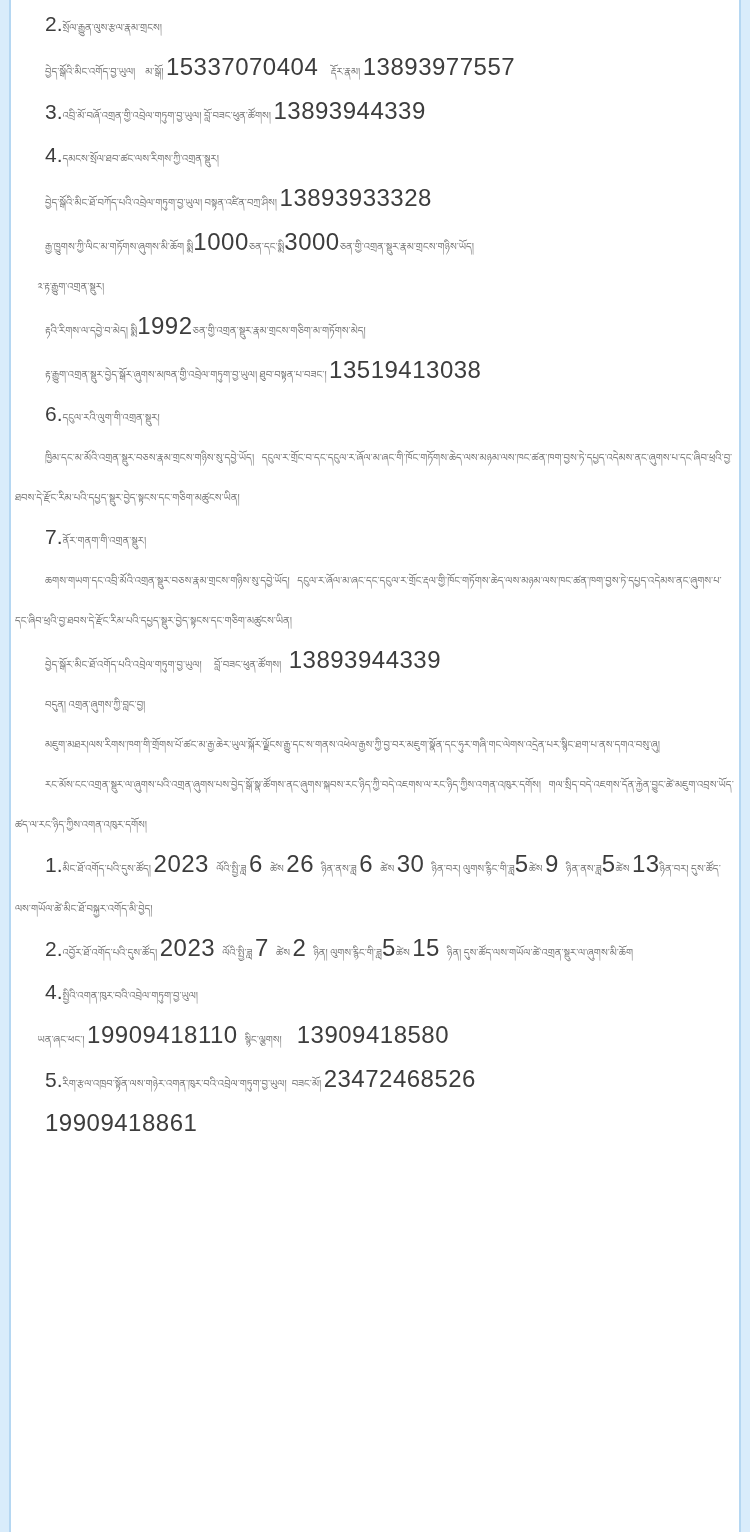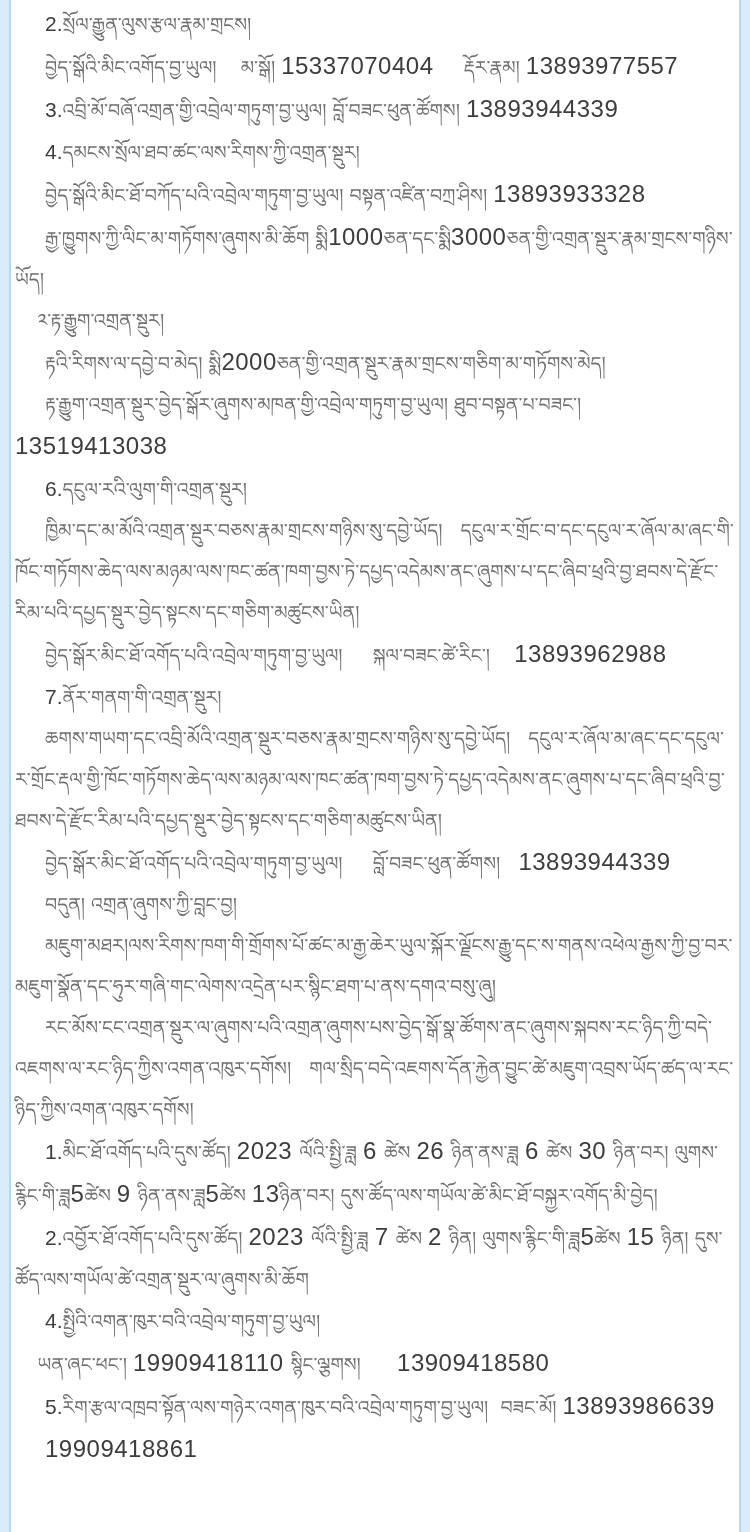--- a/index.html
+++ b/index.html
@@ -32,22 +32,23 @@
   .para {
     margin: 0;
     font-size: 15px;
     line-height: 39px;
     color: #6f6f6f;
     text-indent: 2em;
     word-break: break-word;
   }
   .para.indent-15 { text-indent: 1.5em; }
   .run-tib {
-    font-size: 19px;
+    font-size: 10px;
     color: #6f6f6f;
+    font-family: Liberation Serif, serif;
   }
   .run-num {
     font-size: 24px;
     color: #3d3d3d;
     font-family: "Liberation Sans", "DejaVu Sans", sans-serif;
     letter-spacing: 0.5px;
   }
   .run-sec {
     font-size: 21px;
     color: #3d3d3d;
@@ -61,30 +62,29 @@
 <div class="edge-strip right"></div>
 
 <main class="doc">
     <p class="para"><span class="run-sec">2.</span><span class="run-tib">སྲོལ་རྒྱུན་ལུས་རྩལ་རྣམ་གྲངས།</span></p>
     <p class="para"><span class="run-tib">བྱེད་སྒོའི་མིང་འགོད་བྱ་ཡུལ།&nbsp;&nbsp;&nbsp;&nbsp;མ་སྒོ། </span><span class="run-num">15337070404</span><span class="run-tib">&nbsp;&nbsp;&nbsp;&nbsp;&nbsp;རྡོར་རྣམ། </span><span class="run-num">13893977557</span></p>
     <p class="para"><span class="run-sec">3.</span><span class="run-tib">འབྲི་མོ་བཞོ་འགྲན་གྱི་འབྲེལ་གཏུག་བྱ་ཡུལ།  བློ་བཟང་ཕུན་ཚོགས། </span><span class="run-num">13893944339</span></p>
     <p class="para"><span class="run-sec">4.</span><span class="run-tib">དམངས་སྲོལ་ཐབ་ཚང་ལས་རིགས་ཀྱི་འགྲན་སྡུར།</span></p>
     <p class="para"><span class="run-tib">བྱེད་སྒོའི་མིང་ཐོ་བཀོད་པའི་འབྲེལ་གཏུག་བྱ་ཡུལ།  བསྟན་འཛིན་བཀྲ་ཤིས། </span><span class="run-num">13893933328</span></p>
     <p class="para"><span class="run-tib">རྒྱ་ཁྱུགས་ཀྱི་ལིང་མ་གཏོགས་ཞུགས་མི་ཆོག  སྨི</span><span class="run-num">1000</span><span class="run-tib">ཅན་དང་སྨི</span><span class="run-num">3000</span><span class="run-tib">ཅན་གྱི་འགྲན་སྡུར་རྣམ་གྲངས་གཉིས་ཡོད།</span></p>
     <p class="para indent-15"><span class="run-tib">༢་རྟ་རྒྱུག་འགྲན་སྡུར།</span></p>
-    <p class="para"><span class="run-tib">རྟའི་རིགས་ལ་དབྱེ་བ་མེད།  སྨི</span><span class="run-num">2000</span><span class="run-tib">ཅན་གྱི་འགྲན་སྡུར་རྣམ་གྲངས་གཅིག་མ་གཏོགས་མེད།</span></p>
+    <p class="para"><span class="run-tib">རྟའི་རིགས་ལ་དབྱེ་བ་མེད།  སྨི</span><span class="run-num">1992</span><span class="run-tib">ཅན་གྱི་འགྲན་སྡུར་རྣམ་གྲངས་གཅིག་མ་གཏོགས་མེད།</span></p>
     <p class="para"><span class="run-tib">རྟ་རྒྱུག་འགྲན་སྡུར་བྱེད་སྒོར་ཞུགས་མཁན་གྱི་འབྲེལ་གཏུག་བྱ་ཡུལ།  ཐུབ་བསྟན་པ་བཟང་། </span><span class="run-num">13519413038</span></p>
     <p class="para"><span class="run-sec">6.</span><span class="run-tib">དངུལ་རའི་ལུག་གི་འགྲན་སྡུར།</span></p>
     <p class="para"><span class="run-tib">ཁྱིམ་དང་མ་མོའི་འགྲན་སྡུར་བཅས་རྣམ་གྲངས་གཉིས་སུ་དབྱེ་ཡོད།&nbsp;&nbsp;&nbsp;དངུལ་ར་གྲོང་བ་དང་དངུལ་ར་ཞོལ་མ་ཞང་གི་ཁོང་གཏོགས་ཆེད་ལས་མཉམ་ལས་ཁང་ཚན་ཁག་བྱས་ཏེ་དཔྱད་འདེམས་ནང་ཞུགས་པ་དང་ཞིབ་ཕྲའི་བྱ་ཐབས་དེ་རྫོང་རིམ་པའི་དཔྱད་སྡུར་བྱེད་སྟངས་དང་གཅིག་མཚུངས་ཡིན།</span></p>
-    <p class="para"><span class="run-tib">བྱེད་སྒོར་མིང་ཐོ་འགོད་པའི་འབྲེལ་གཏུག་བྱ་ཡུལ།&nbsp;&nbsp;&nbsp;&nbsp;&nbsp;སྐལ་བཟང་ཚེ་རིང་།&nbsp;&nbsp;&nbsp; </span><span class="run-num">13893962988</span></p>
     <p class="para"><span class="run-sec">7.</span><span class="run-tib">ནོར་གནག་གི་འགྲན་སྡུར།</span></p>
     <p class="para"><span class="run-tib">ཆགས་གཡག་དང་འབྲི་མོའི་འགྲན་སྡུར་བཅས་རྣམ་གྲངས་གཉིས་སུ་དབྱེ་ཡོད།&nbsp;&nbsp;&nbsp;དངུལ་ར་ཞོལ་མ་ཞང་དང་དངུལ་ར་གྲོང་རྡལ་གྱི་ཁོང་གཏོགས་ཆེད་ལས་མཉམ་ལས་ཁང་ཚན་ཁག་བྱས་ཏེ་དཔྱད་འདེམས་ནང་ཞུགས་པ་དང་ཞིབ་ཕྲའི་བྱ་ཐབས་དེ་རྫོང་རིམ་པའི་དཔྱད་སྡུར་བྱེད་སྟངས་དང་གཅིག་མཚུངས་ཡིན།</span></p>
     <p class="para"><span class="run-tib">བྱེད་སྒོར་མིང་ཐོ་འགོད་པའི་འབྲེལ་གཏུག་བྱ་ཡུལ།&nbsp;&nbsp;&nbsp;&nbsp;&nbsp;བློ་བཟང་ཕུན་ཚོགས།&nbsp;&nbsp; </span><span class="run-num">13893944339</span></p>
     <p class="para"><span class="run-tib">བདུན།  འགྲན་ཞུགས་ཀྱི་བླང་བྱ།</span></p>
     <p class="para"><span class="run-tib">མཇུག་མཐར།ལས་རིགས་ཁག་གི་གྲོགས་པོ་ཚང་མ་རྒྱ་ཆེར་ཡུལ་སྐོར་ལྗོངས་རྒྱུ་དང་ས་གནས་འཕེལ་རྒྱས་ཀྱི་བྱ་བར་མཇུག་སྣོན་དང་ཧུར་གཞི་གང་ལེགས་འདྲེན་པར་སྙིང་ཐག་པ་ནས་དགའ་བསུ་ཞུ།</span></p>
     <p class="para"><span class="run-tib">རང་མོས་ངང་འགྲན་སྡུར་ལ་ཞུགས་པའི་འགྲན་ཞུགས་པས་བྱེད་སྒོ་སྣ་ཚོགས་ནང་ཞུགས་སྐབས་རང་ཉིད་ཀྱི་བདེ་འཇགས་ལ་རང་ཉིད་ཀྱིས་འགན་འཁུར་དགོས།&nbsp;&nbsp;&nbsp;གལ་སྲིད་བདེ་འཇགས་དོན་རྐྱེན་བྱུང་ཚེ་མཇུག་འབྲས་ཡོད་ཚད་ལ་རང་ཉིད་ཀྱིས་འགན་འཁུར་དགོས།</span></p>
     <p class="para"><span class="run-sec">1.</span><span class="run-tib">མིང་ཐོ་འགོད་པའི་དུས་ཚོད། </span><span class="run-num">2023 </span><span class="run-tib">ལོའི་སྤྱི་ཟླ </span><span class="run-num">6 </span><span class="run-tib">ཚེས </span><span class="run-num">26 </span><span class="run-tib">ཉིན་ནས་ཟླ </span><span class="run-num">6 </span><span class="run-tib">ཚེས </span><span class="run-num">30 </span><span class="run-tib">ཉིན་བར།  ལུགས་རྙིང་གི་ཟླ</span><span class="run-num">5</span><span class="run-tib">ཚེས </span><span class="run-num">9 </span><span class="run-tib">ཉིན་ནས་ཟླ</span><span class="run-num">5</span><span class="run-tib">ཚེས </span><span class="run-num">13</span><span class="run-tib">ཉིན་བར།  དུས་ཚོད་ལས་གཡོལ་ཚེ་མིང་ཐོ་བསྐྱར་འགོད་མི་བྱེད།</span></p>
     <p class="para"><span class="run-sec">2.</span><span class="run-tib">འབྱོར་ཐོ་འགོད་པའི་དུས་ཚོད། </span><span class="run-num">2023 </span><span class="run-tib">ལོའི་སྤྱི་ཟླ </span><span class="run-num">7 </span><span class="run-tib">ཚེས </span><span class="run-num">2 </span><span class="run-tib">ཉིན།  ལུགས་རྙིང་གི་ཟླ</span><span class="run-num">5</span><span class="run-tib">ཚེས </span><span class="run-num">15 </span><span class="run-tib">ཉིན།  དུས་ཚོད་ལས་གཡོལ་ཚེ་འགྲན་སྡུར་ལ་ཞུགས་མི་ཆོག</span></p>
     <p class="para"><span class="run-sec">4.</span><span class="run-tib">སྤྱིའི་འགན་ཁུར་བའི་འབྲེལ་གཏུག་བྱ་ཡུལ།</span></p>
     <p class="para indent-15"><span class="run-tib">ཡན་ཞང་ཕང་། </span><span class="run-num">19909418110 </span><span class="run-tib">སྙིང་ལྕགས།&nbsp;&nbsp;&nbsp;&nbsp;&nbsp; </span><span class="run-num">13909418580</span></p>
-    <p class="para"><span class="run-sec">5.</span><span class="run-tib">རིག་རྩལ་འཁྲབ་སྟོན་ལས་གཉེར་འགན་ཁུར་བའི་འབྲེལ་གཏུག་བྱ་ཡུལ།&nbsp;&nbsp;བཟང་མོ། </span><span class="run-num">13893986639</span></p>
+    <p class="para"><span class="run-sec">5.</span><span class="run-tib">རིག་རྩལ་འཁྲབ་སྟོན་ལས་གཉེར་འགན་ཁུར་བའི་འབྲེལ་གཏུག་བྱ་ཡུལ།&nbsp;&nbsp;བཟང་མོ། </span><span class="run-num">23472468526</span></p>
     <p class="para"><span class="run-num">19909418861</span></p>
   </main>
 
 </body></html>

